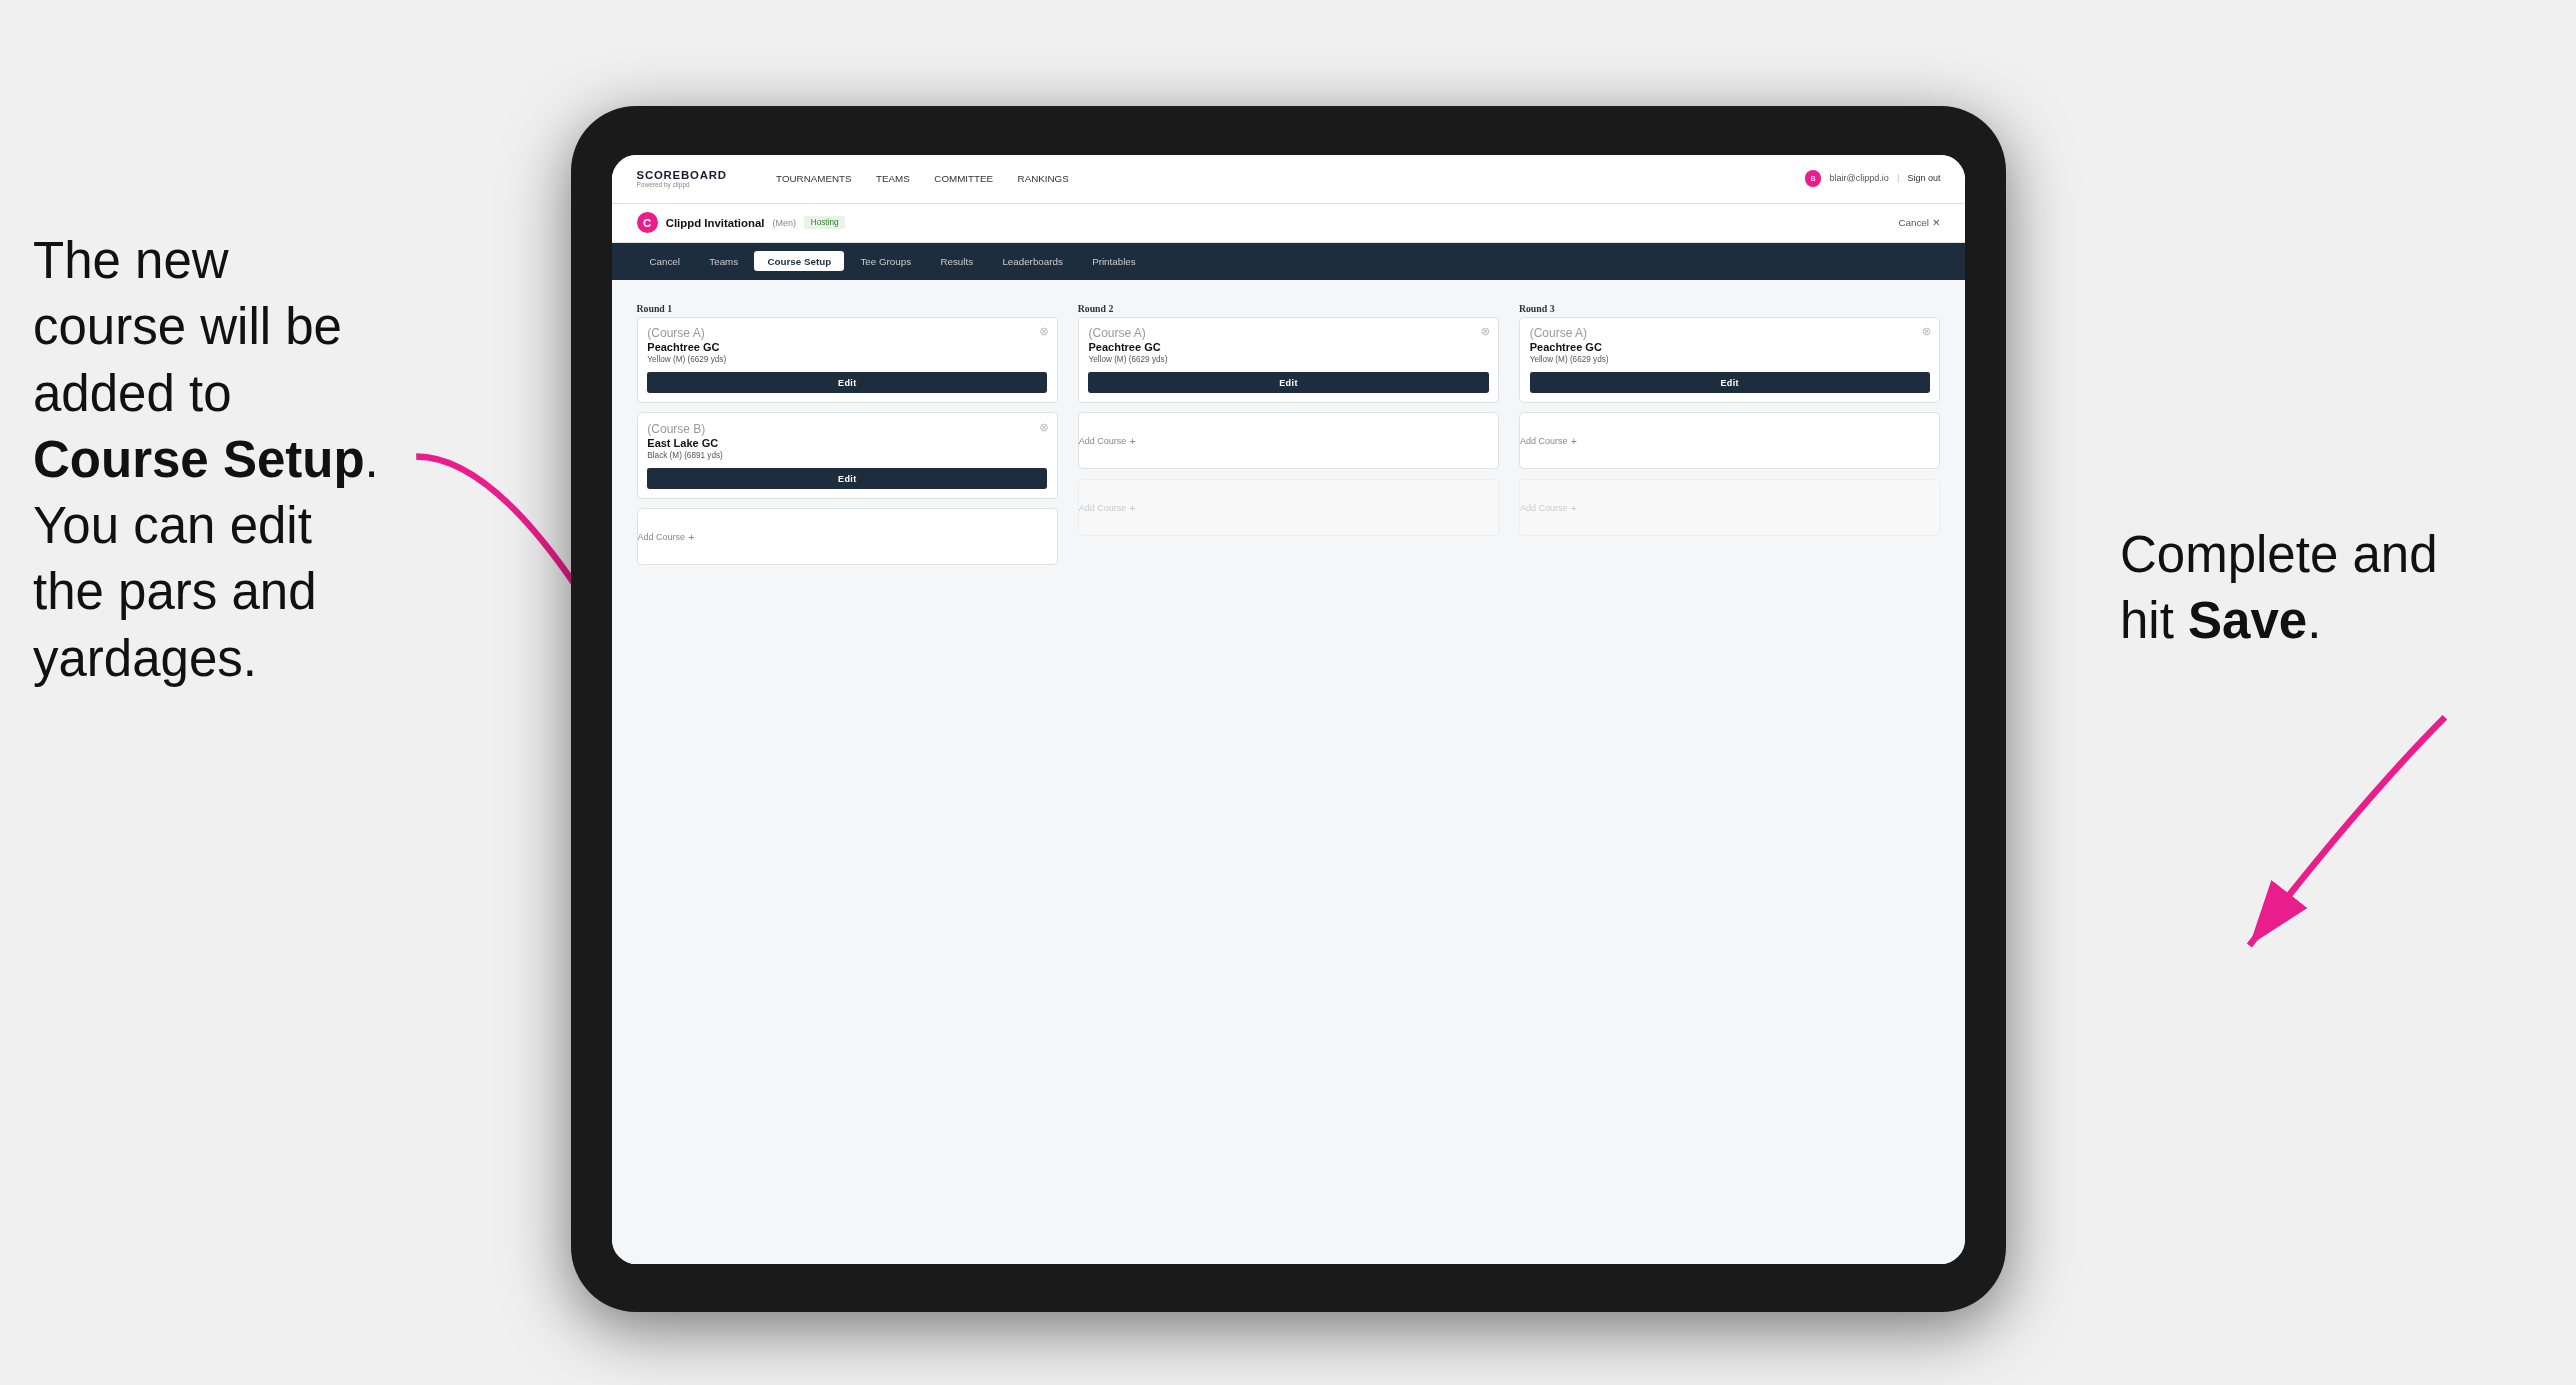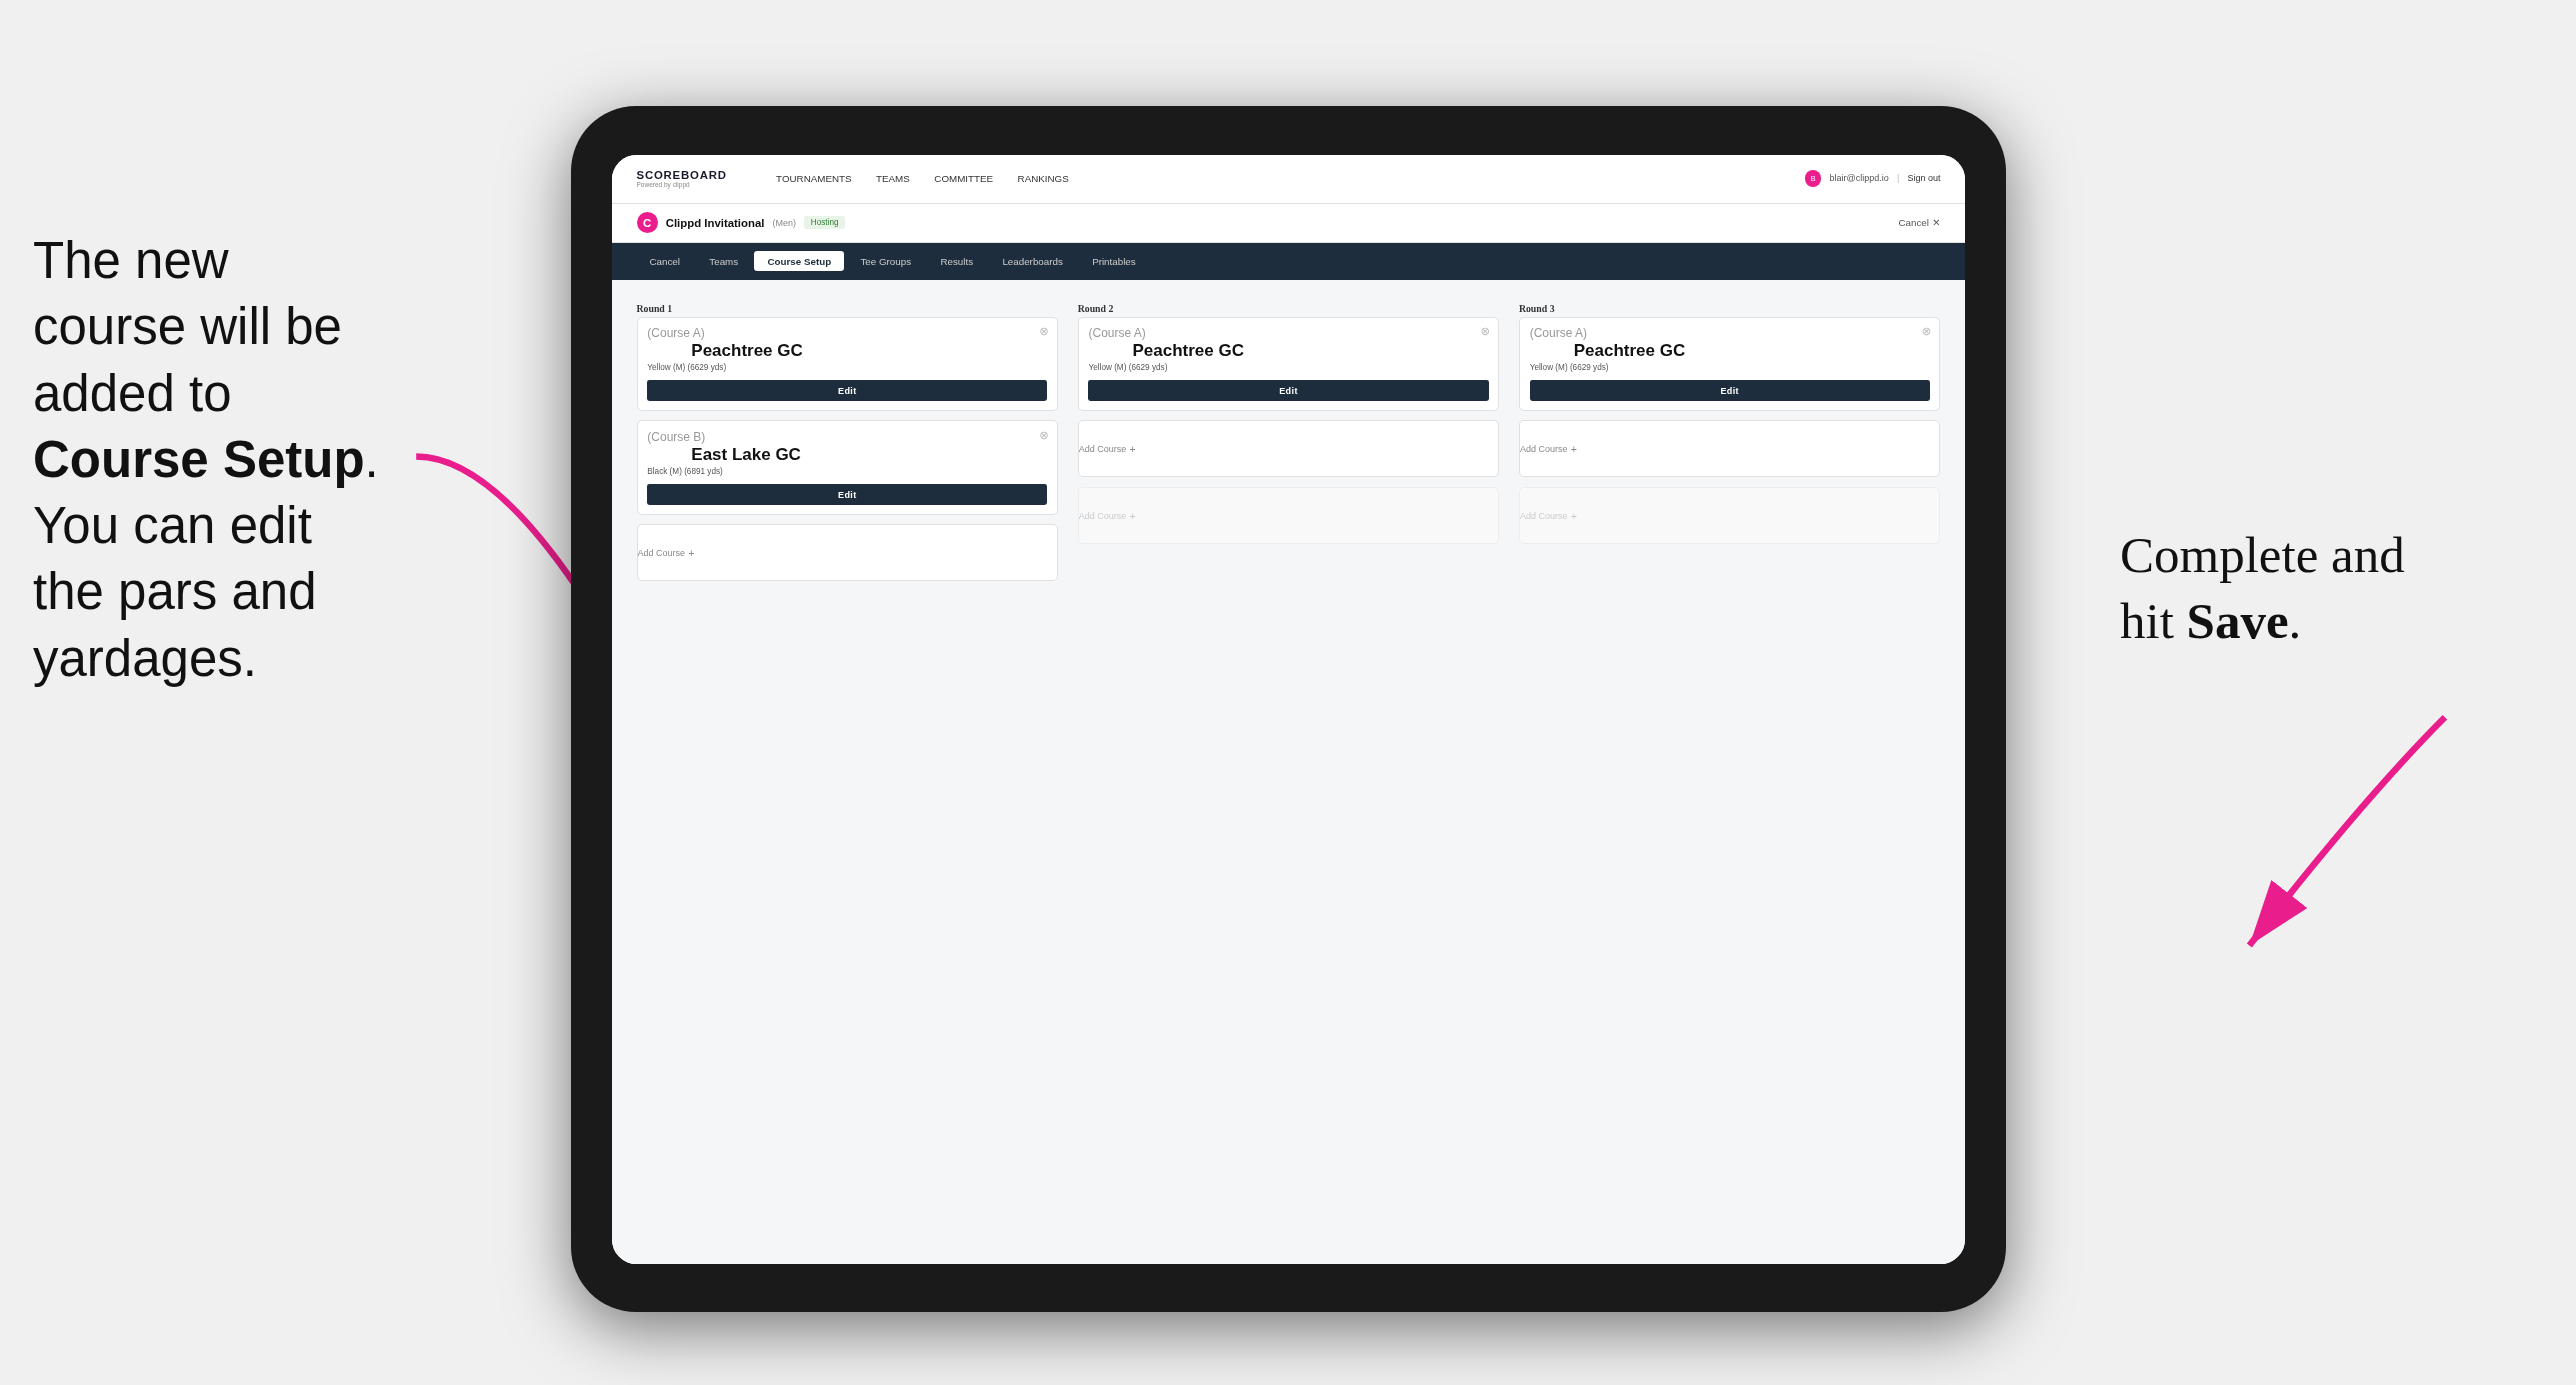--- a/index.html
+++ b/index.html
@@ -27,21 +27,20 @@
     
     .right-annotation {
       position: absolute;
       right: 65px;
       top: 522px;
       font-size: 51px;
       line-height: 1.3;
       color: #111;
       width: 391px;
       text-align: left;
-      font-family: Liberation Serif, serif;
     }
     .right-annotation strong { font-weight: 900; }
 
     
     .tablet {
       position: absolute;
       left: 571px;
       top: 106px;
       width: 1435px;
       height: 1206px;
@@ -238,25 +237,24 @@
       position: relative;
     }
 
     .course-label {
       font-size: 12px;
       color: #999;
       margin-bottom: 1.6px;
     }
 
     .course-name {
-      font-size: 17px;
+      font-size: 11px;
       font-weight: 700;
       color: #111;
       margin-bottom: 1.6px;
-      margin-left: 44px;
     }
 
     .course-details {
       font-size: 8.2px;
       color: #555;
       margin-bottom: 8.2px;
     }
 
     .edit-btn {
       background: #1e2d3d;

